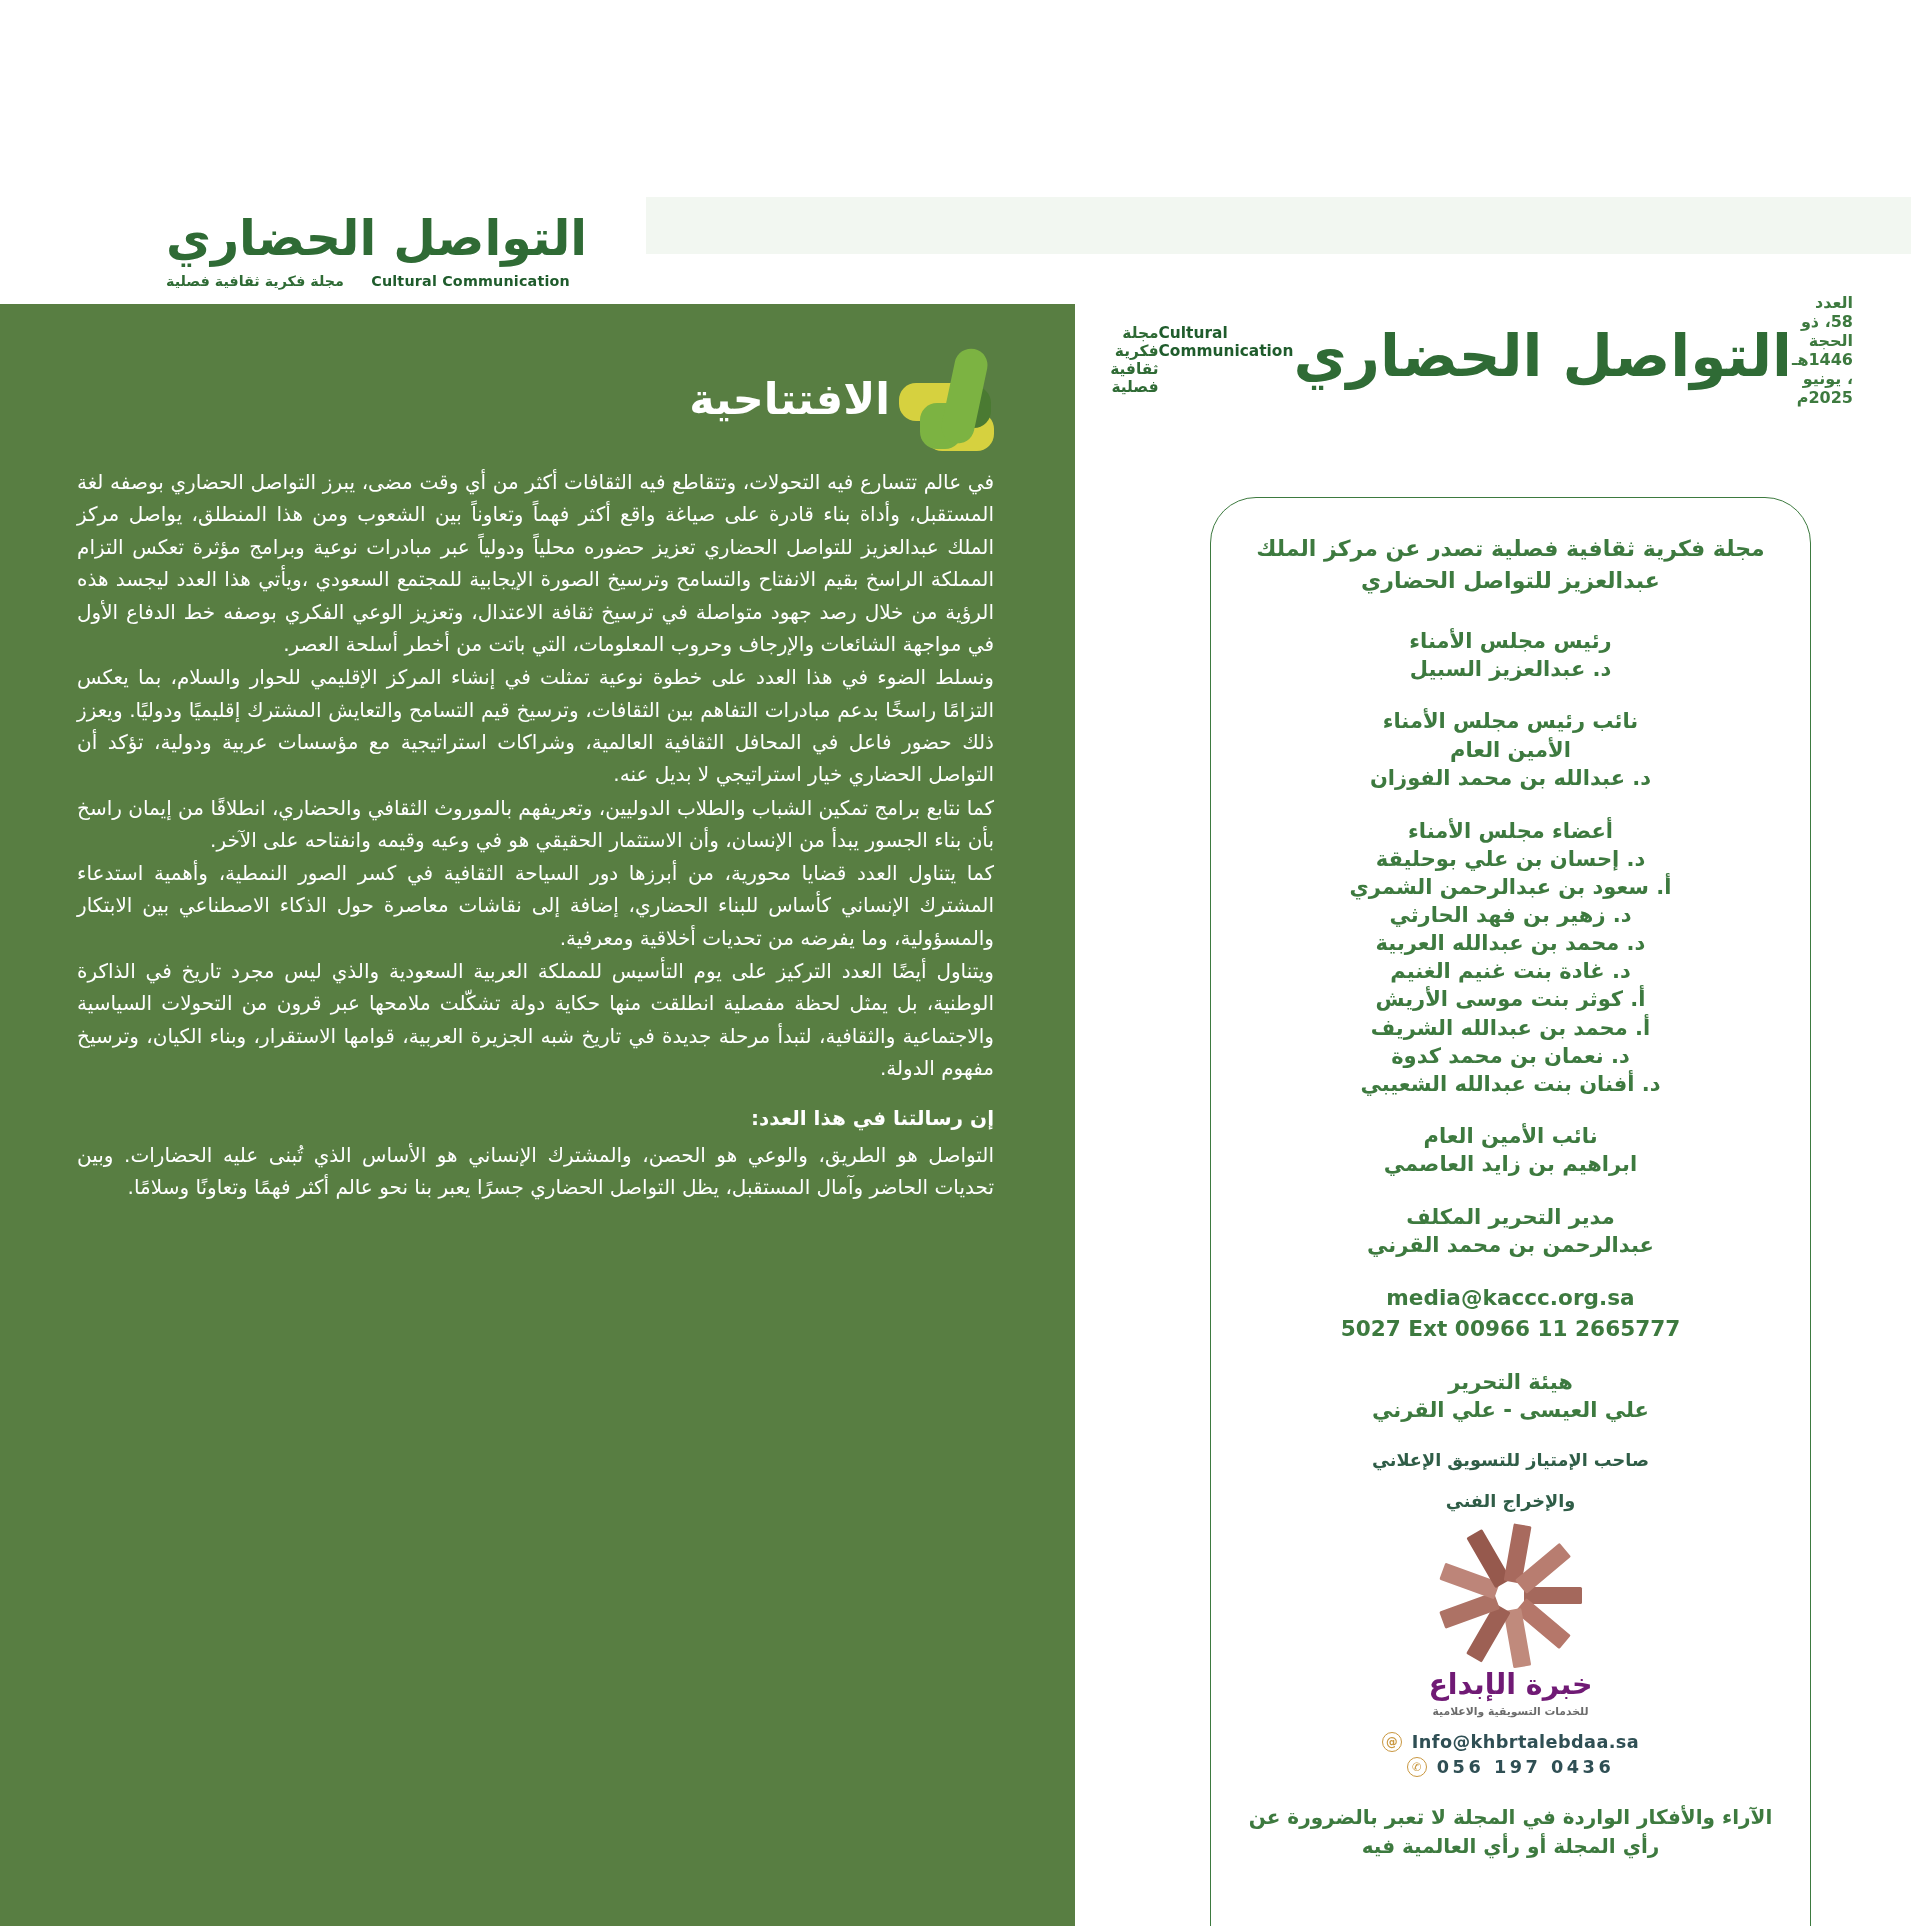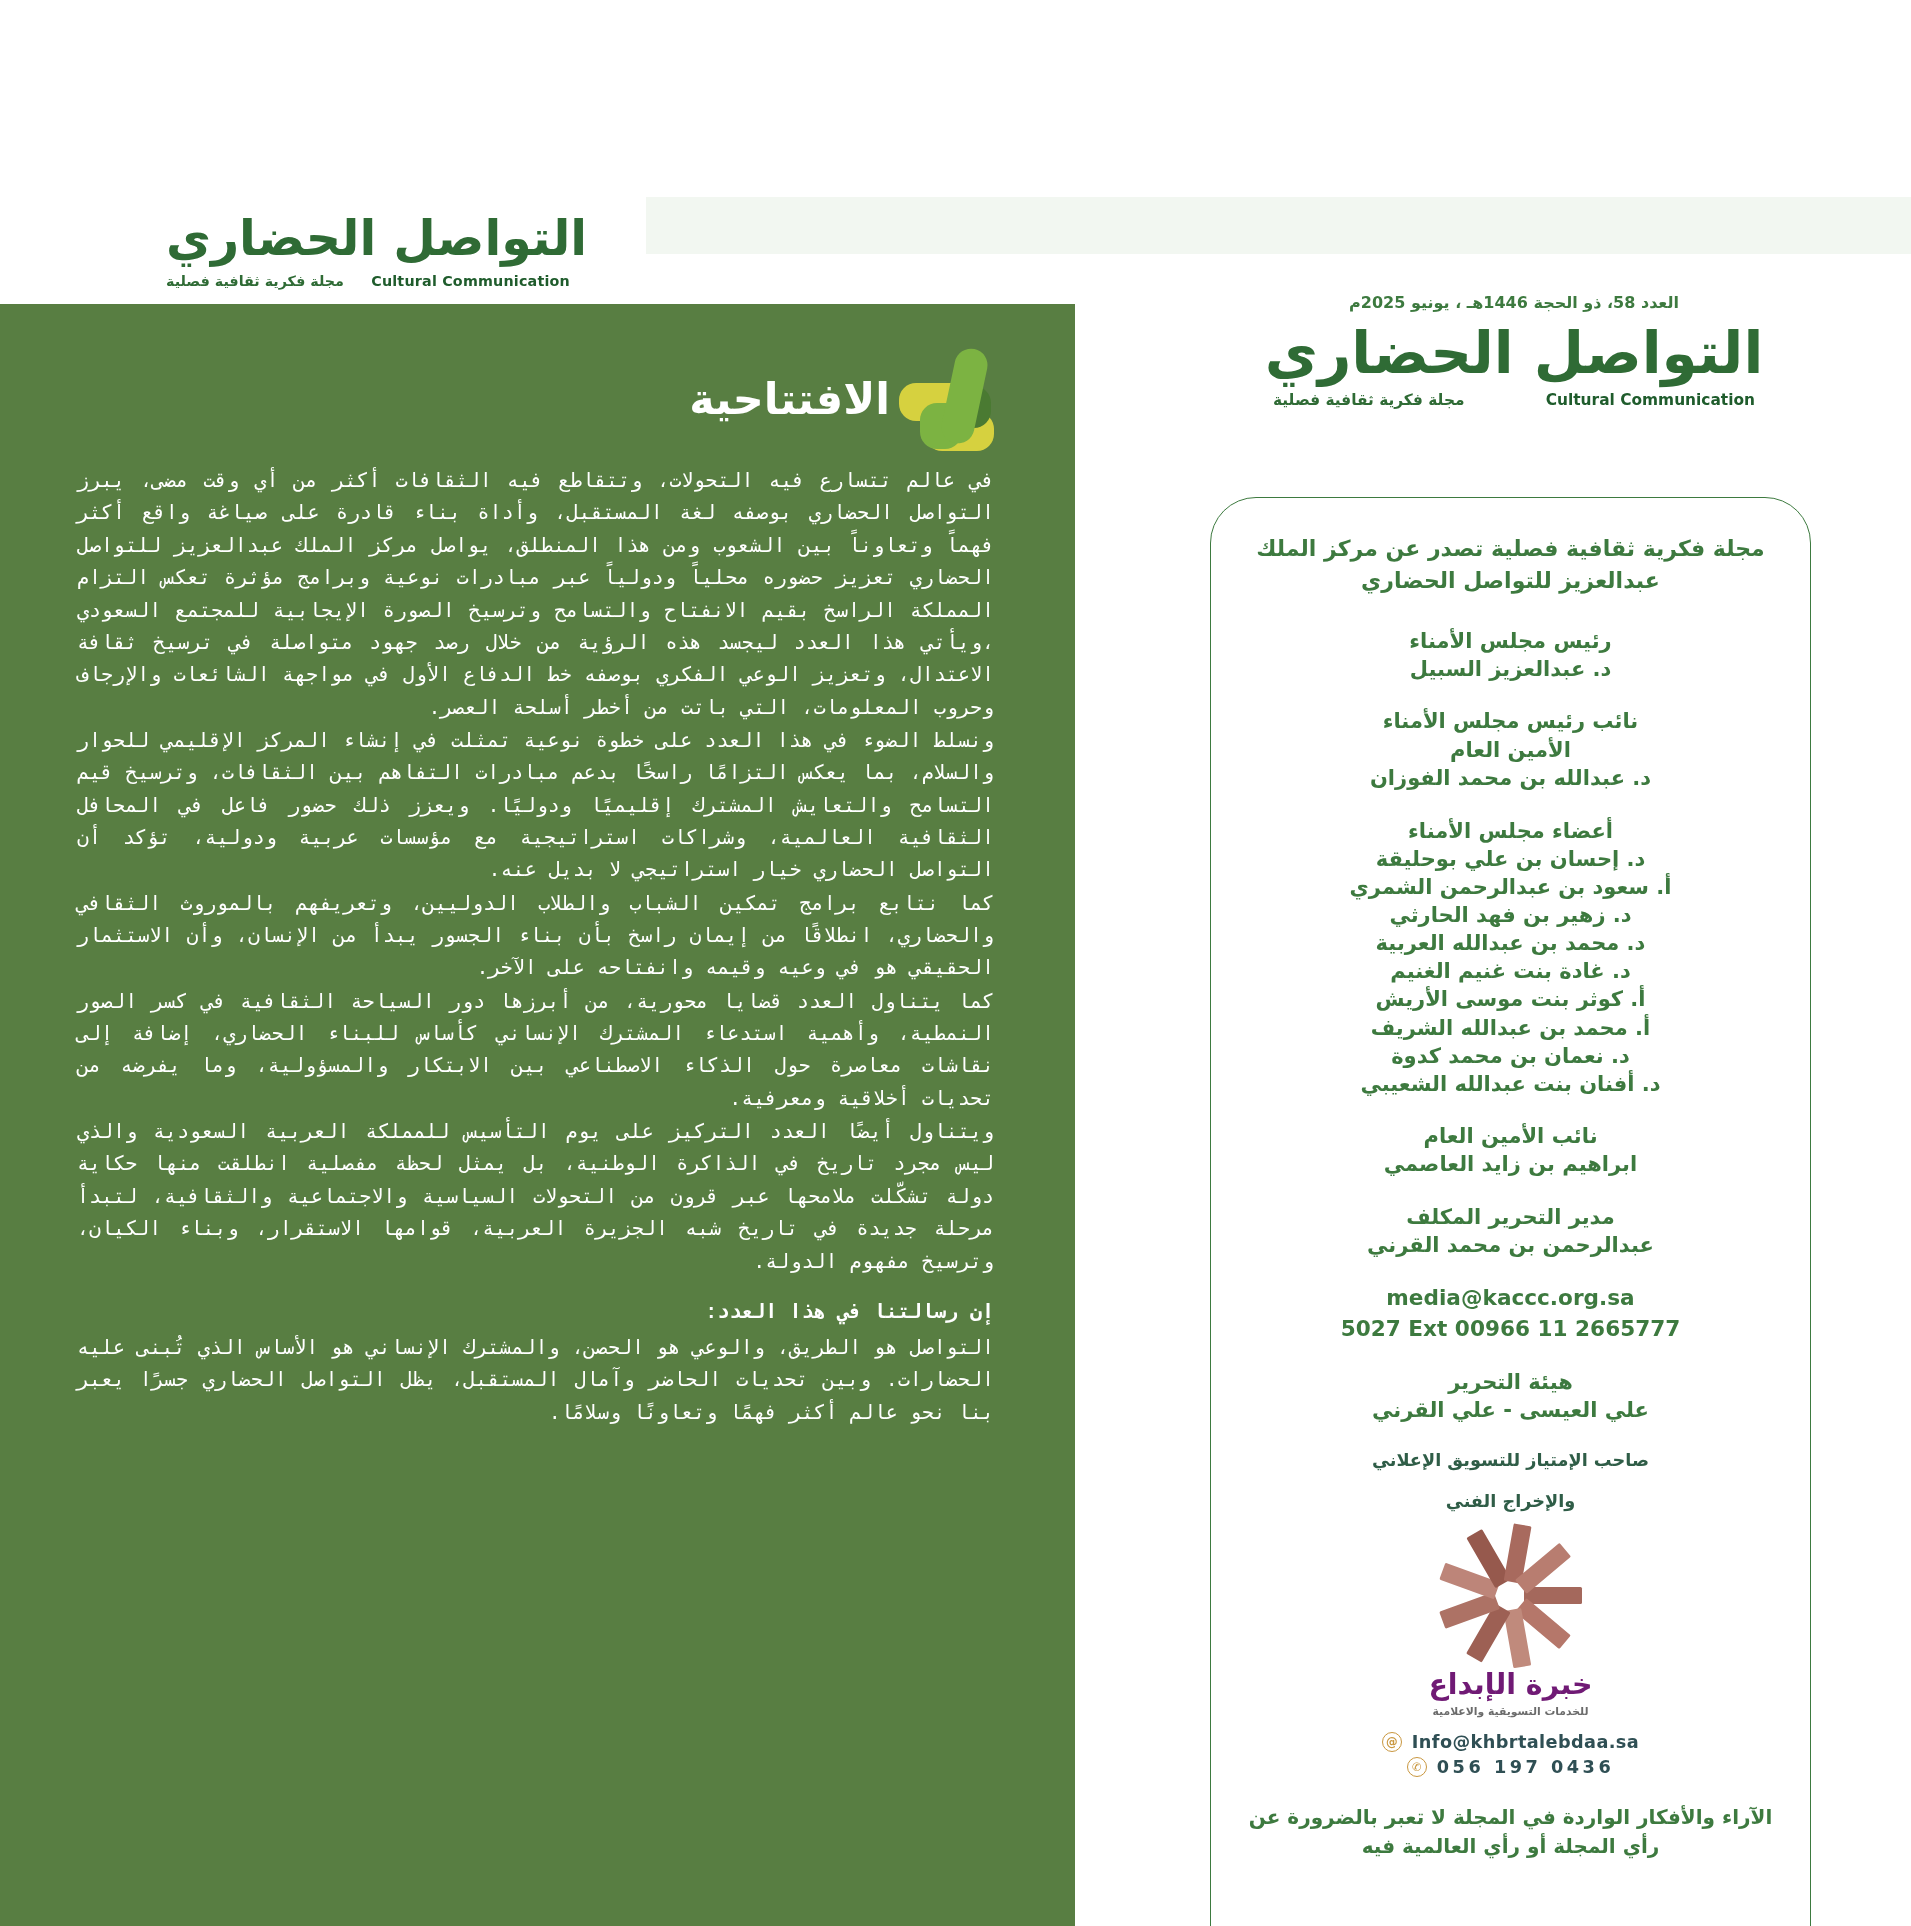--- a/index.html
+++ b/index.html
@@ -109,41 +109,40 @@
   .d3 { width: 69px; height: 39px; left: 35px; top: 58px; background: #d6d13f; }
   .d4 { width: 42px; height: 46px; left: 30px; top: 49px; background: #7cb342; }
   .d5 { width: 39px; height: 42px; left: 62px; top: 32px; background: #4a7a32; }
 
   .editorial-body {
     direction: rtl;
     text-align: justify;
     color: #ffffff;
     font-size: 20px;
     line-height: 1.62;
-    font-family: Liberation Mono, monospace;
   }
   .editorial-body p {
     margin: 0 0 0.8px 0;
     text-align: justify;
     text-align-last: right;
   }
   .editorial-body p.closing-lead {
     font-weight: bold;
     margin-top: 17.7px;
     margin-bottom: 3.9px;
     text-align: center;
   }
 
   
   .right-col {
     position: absolute;
     right: 58px; top: 293px;
     width: 678px;
     display: flex;
-    flex-direction: column;
+    flex-direction: row;
     align-items: center;
   }
   .issue-line {
     font-size: 16px;
     color: #3d7a3f;
     font-weight: bold;
     direction: rtl;
     margin-bottom: 11.6px;
     letter-spacing: 0.2px;
   }

